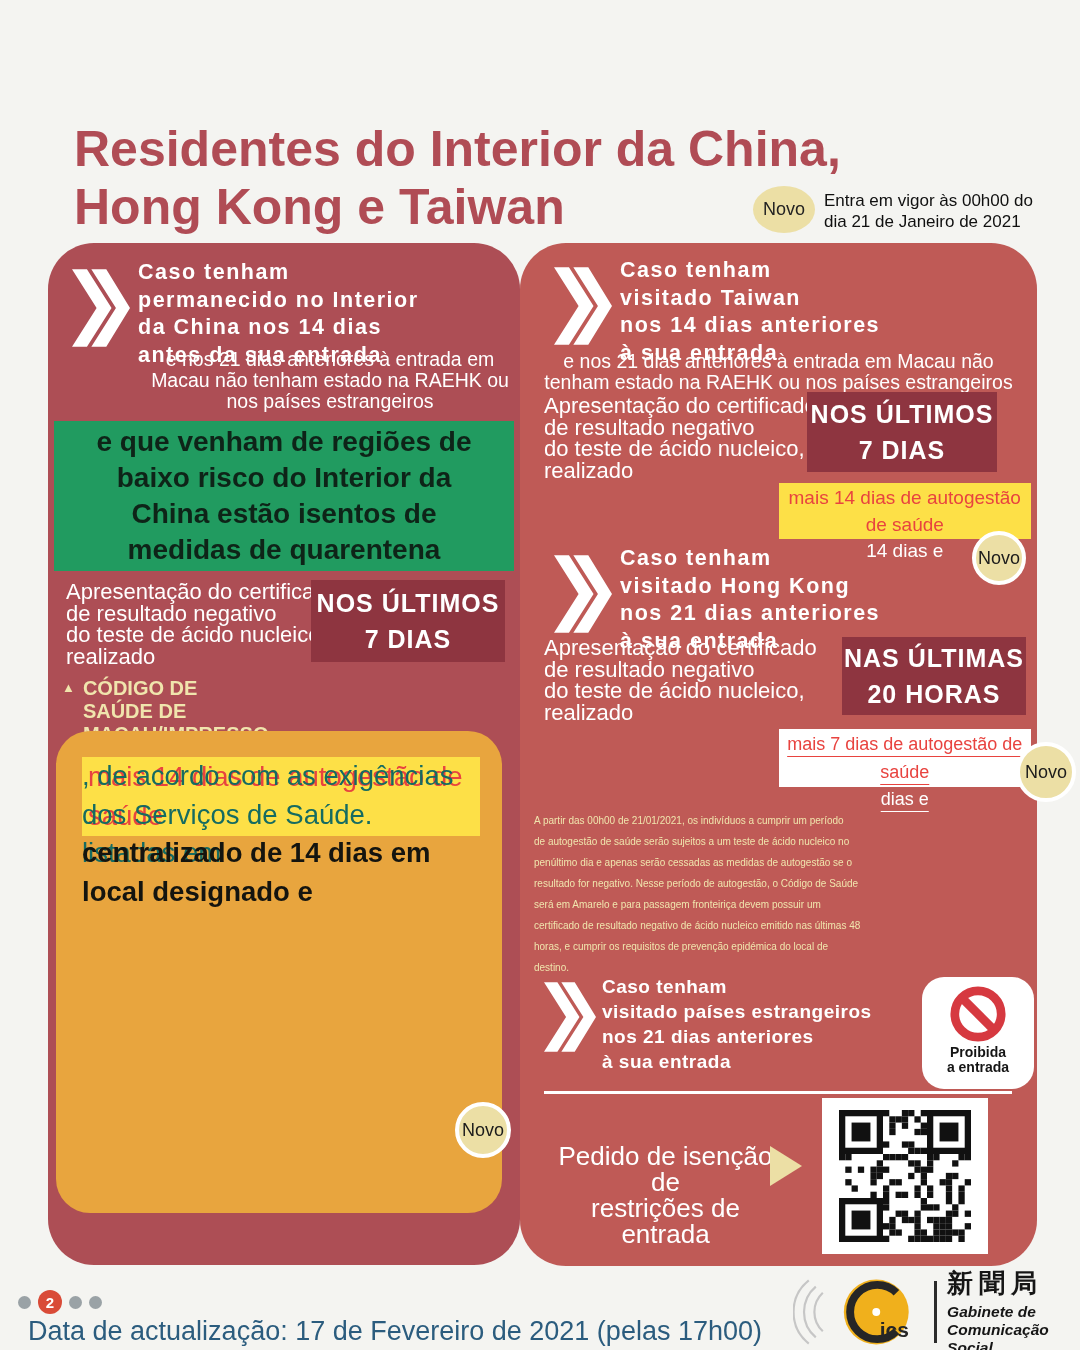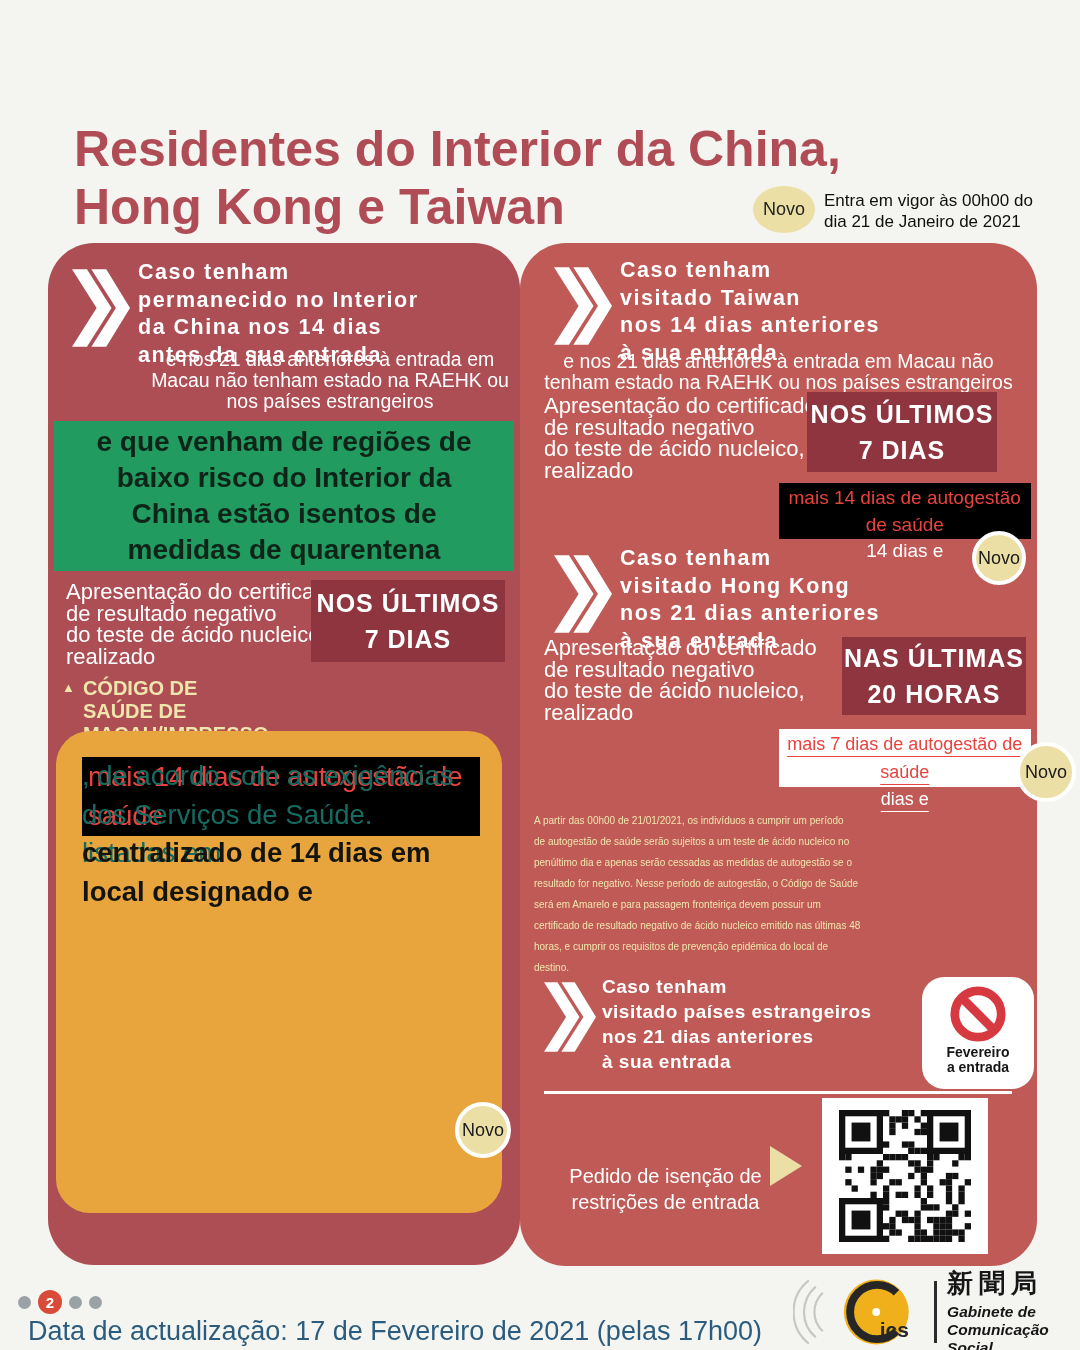--- a/index.html
+++ b/index.html
@@ -53,21 +53,21 @@
   .l-orange{left:8px;top:488px;width:446px;height:482px;border-radius:34px;
     background:var(--orange_card,#e8a53e);}
   .l-orange-text{position:absolute;left:26px;top:26px;width:398px;font-size:27.5px;
     line-height:38.5px;white-space:pre-line;}
   .l-novo{left:407px;top:859px;width:56px;height:56px;}
 
   
   .run-teal{color:var(--teal,#156b61);}
   .run-annex-chip{background:#7b7b74;color:#fff;font-weight:700;padding:2px 10px;}
   .run-dark-bold{color:#14140f;font-weight:700;}
-  .run-red-highlight{background:#000000;color:var(--highlight_red,#e8433f);padding:1px 6px;
+  .run-red-highlight{background:#fde047;color:var(--highlight_red,#e8433f);padding:1px 6px;
     box-decoration-break:clone;-webkit-box-decoration-break:clone;}
   .run-plain{color:#fff;}
   .run-plain-underline{color:#fff;text-decoration:underline;text-underline-offset:6px;}
   .run-red-highlight-underline{background:#fff;color:var(--highlight_red,#e8433f);padding:1px 6px;
     text-decoration:underline;text-underline-offset:6px;
     box-decoration-break:clone;-webkit-box-decoration-break:clone;}
 
   
   .r-chev1{left:34px;top:22px;width:58px;height:82px;}
   .r-title1{left:100px;top:14px;}
@@ -85,21 +85,21 @@
   .r-para{left:14px;top:567px;width:498px;font-size:10px;line-height:21px;
     color:var(--cream_text,#f0e5ad);}
   .r-chev3{left:24px;top:737px;width:52px;height:74px;}
   .r-title3{left:82px;top:731px;font-size:19px;line-height:25px;font-weight:700;
     letter-spacing:.5px;color:#fff;}
   .r-prohib{left:402px;top:734px;width:112px;height:112px;background:#fff;border-radius:22px;}
   .r-prohib svg{position:absolute;left:27px;top:8px;width:58px;height:58px;}
   .r-prohib .lbl{position:absolute;left:0;top:68px;width:112px;text-align:center;
     font-size:14px;font-weight:700;line-height:15px;color:#151515;}
   .r-divider{left:24px;top:848px;width:468px;height:3px;background:#fff;}
-  .r-pedido{left:28px;top:920px;width:235px;text-align:center;font-size:20px;line-height:26px;color:#fff;}
+  .r-pedido{left:28px;top:900px;width:235px;text-align:center;font-size:26px;line-height:26px;color:#fff;}
   .r-arrow{left:250px;top:903px;width:0;height:0;border-left:32px solid var(--cream_badge,#ecdfa5);
     border-top:20px solid transparent;border-bottom:20px solid transparent;}
   .r-qr{left:302px;top:855px;width:166px;height:156px;background:#fff;display:flex;
     align-items:center;justify-content:center;}
   .r-qr svg{position:static;width:132px;height:132px;}
 
   
   .dots{left:18px;top:1290px;display:flex;align-items:center;gap:7px;position:absolute;}
   .dot{width:13px;height:13px;border-radius:50%;background:#9aa2a6;}
   .dot.page{width:24px;height:24px;background:var(--page_red,#d94b38);color:#fff;
@@ -209,21 +209,21 @@
     <div class="pre r-title3">Caso tenham
 visitado países estrangeiros
 nos 21 dias anteriores
 à sua entrada</div>
 
     <div class="r-prohib">
       <svg viewBox="0 0 60 60">
         <circle cx="30" cy="30" r="24" fill="none" stroke="#d63940" stroke-width="9"></circle>
         <rect x="5" y="25.5" width="50" height="9" fill="#d63940" transform="rotate(45 30 30)"></rect>
       </svg>
-      <div class="lbl pre">Fevereiro
+      <div class="lbl pre">Proibida
 a entrada</div>
     </div>
 
     <div class="r-divider"></div>
     <div class="pre r-pedido">Pedido de isenção de
 restrições de entrada</div>
     <div class="r-arrow"></div>
 
     <div class="r-qr">
       <svg viewBox="0 0 126 126">

